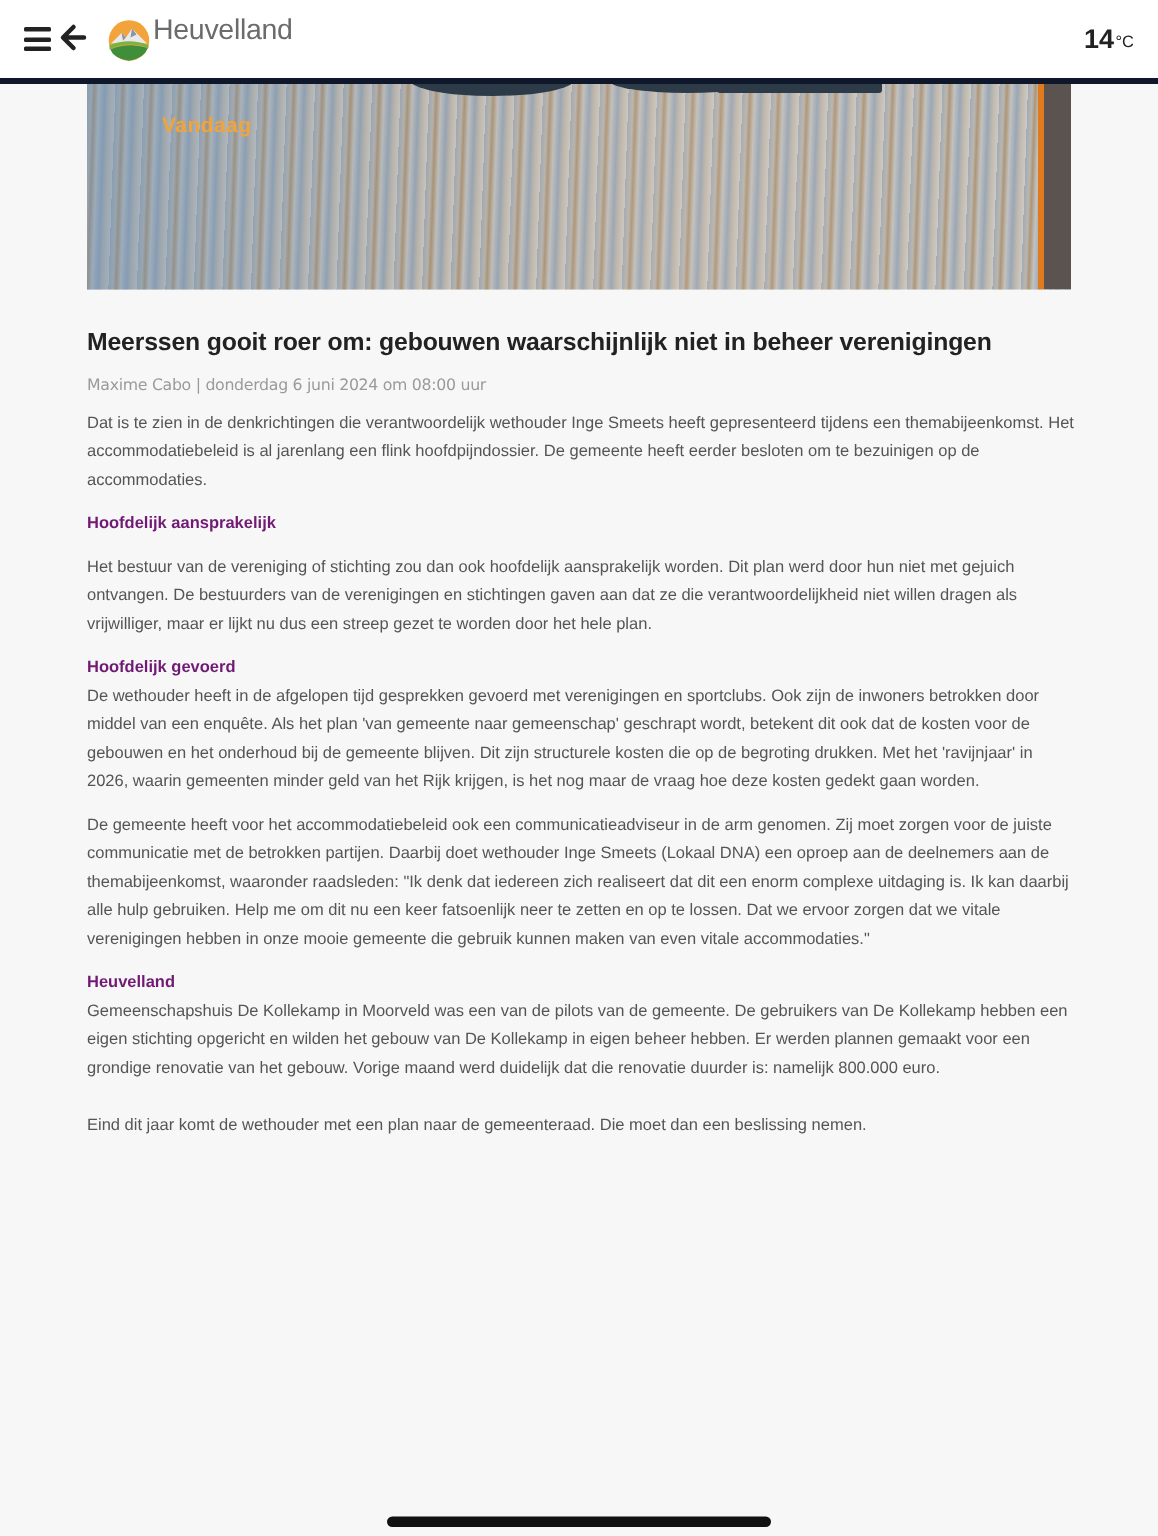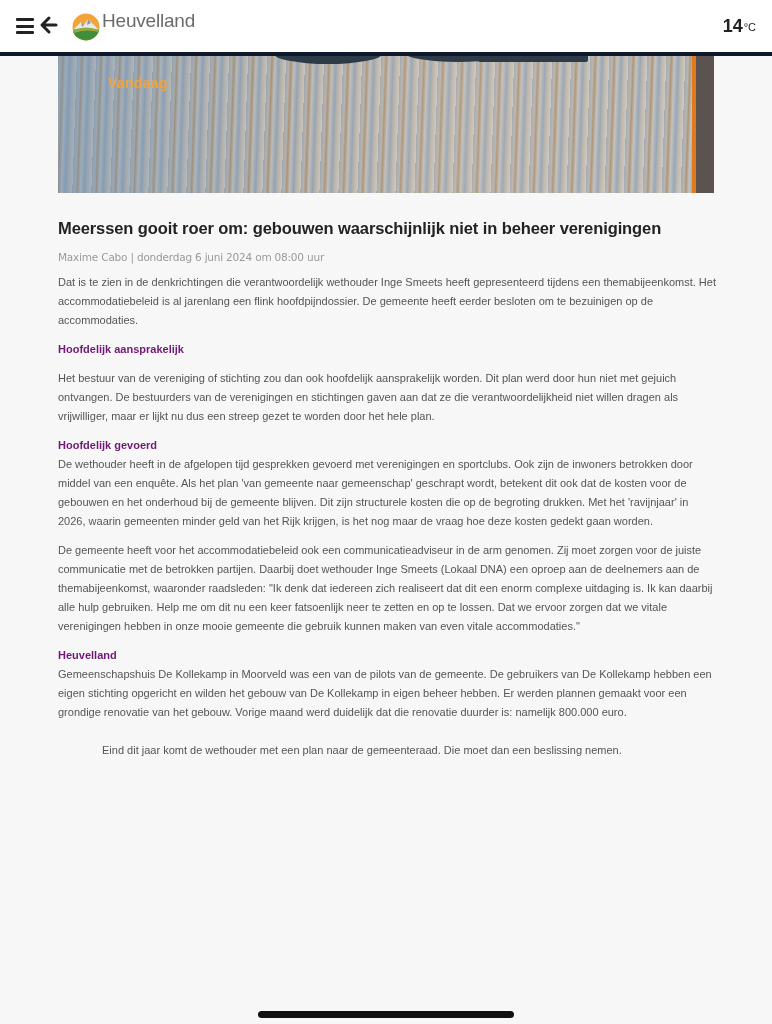--- a/index.html
+++ b/index.html
@@ -35,21 +35,21 @@
     background: linear-gradient(90deg, #e07a1c 0 4px, #5a5350 4px 100%);
   }
   .hero-sign { position: absolute; left: 420px; top: -4px; width: 110px; height: 10px; background: #2c3b47; border-radius: 2px; }
 
   .article { position: absolute; left: 58px; top: 217px; width: 660px; color: #444; }
   .title { font-size: 16.5px; color: #222; line-height: 22px; letter-spacing: -0.1px; }
   .byline { margin-top: 12px; font-size: 10.5px; color: #9a9a9a; font-family: "DejaVu Sans", sans-serif; letter-spacing: -0.2px; }
   .lead { margin-top: 14px; font-size: 14.2px; font-weight: bold; color: #3e3e3e; line-height: 19px; }
   .p { margin-top: 10px; font-size: 11px; color: #555; line-height: 19px; }
   .sub { display: block; font-weight: bold; color: #701a75; }
-  .gap { margin-top: 19px; margin-left: 44px; }
+  .gap { margin-top: 19px; }
 
   .home-indicator { position: absolute; left: 258px; top: 1011px; width: 256px; height: 7px; background: #111; border-radius: 4px; }
 </style>
 </head>
 <body>
 
 <div class="topbar">
   <div class="menu-icon">
       <span></span>
       <span></span>

